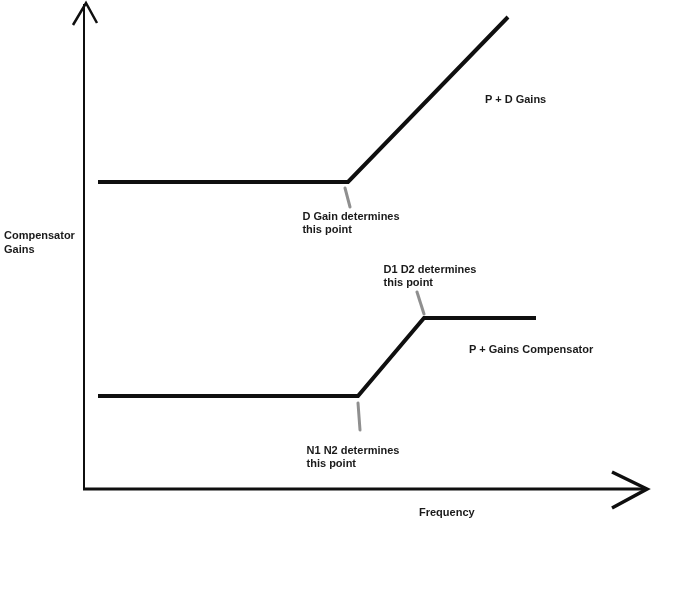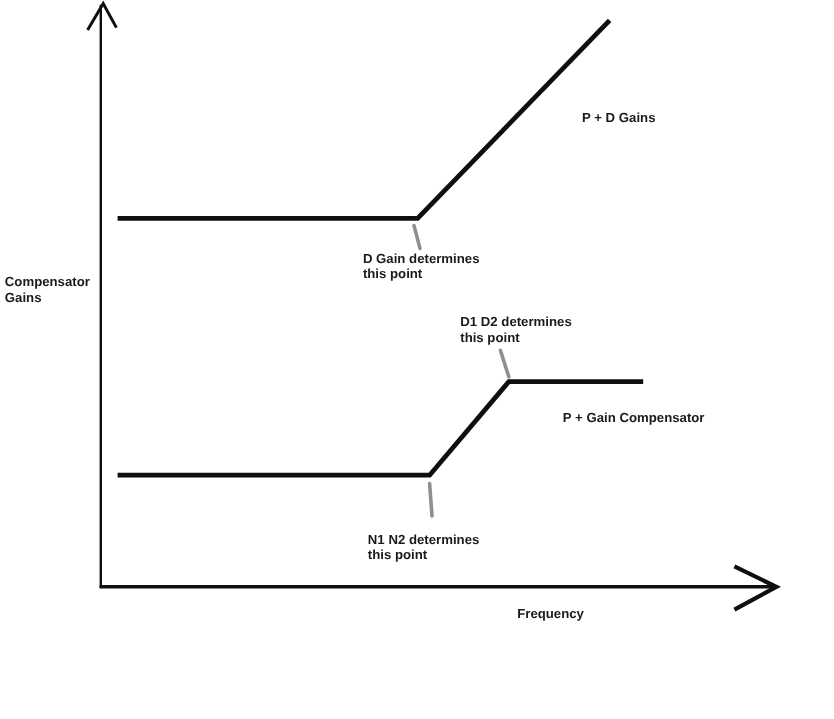--- a/index.html
+++ b/index.html
@@ -32,21 +32,21 @@
   .lbl.centered{transform:translateX(-50%);text-align:left;}
   .axis-label-y{
     left:4px;top:228px;width:72px;
     text-align:left;line-height:14px;
   }
   .lbl-pd{left:485px;top:93px;}
   .lbl-lead{left:469px;top:343px;}
   .ann-dgain{left:351px;top:210px;}
   .ann-d1d2{left:430px;top:263px;}
   .ann-n1n2{left:353px;top:444px;}
-  .axis-label-x{left:400px;top:506px;padding-left:31px;}
+  .axis-label-x{left:388px;top:506px;padding-left:31px;}
 </style>
 </head>
 <body>
 
 <div class="stage">
 
   <svg width="695" height="599" viewBox="0 0 695 599">
 
     <g>
       <line x1="84" y1="490" x2="84" y2="4" stroke="var(--line)" stroke-width="2"></line>
@@ -66,21 +66,21 @@
     <line x1="417" y1="292" x2="424" y2="314" stroke="var(--tick)" stroke-width="3" stroke-linecap="round"></line>
     <line x1="358" y1="403" x2="360" y2="430" stroke="var(--tick)" stroke-width="3" stroke-linecap="round"></line>
   </svg>
 
   <div class="lbl axis-label-y">
     <div>Compensator</div>
     <div>Gains</div>
   </div>
 
   <div class="lbl lbl-pd">P + D Gains</div>
-  <div class="lbl lbl-lead">P + Gain Compensator</div>
+  <div class="lbl lbl-lead">P + Gains Compensator</div>
 
   <div class="lbl centered ann-dgain">
     <div>D Gain determines</div>
     <div>this point</div>
   </div>
 
   <div class="lbl centered ann-d1d2">
     <div>D1 D2 determines</div>
     <div>this point</div>
   </div>

